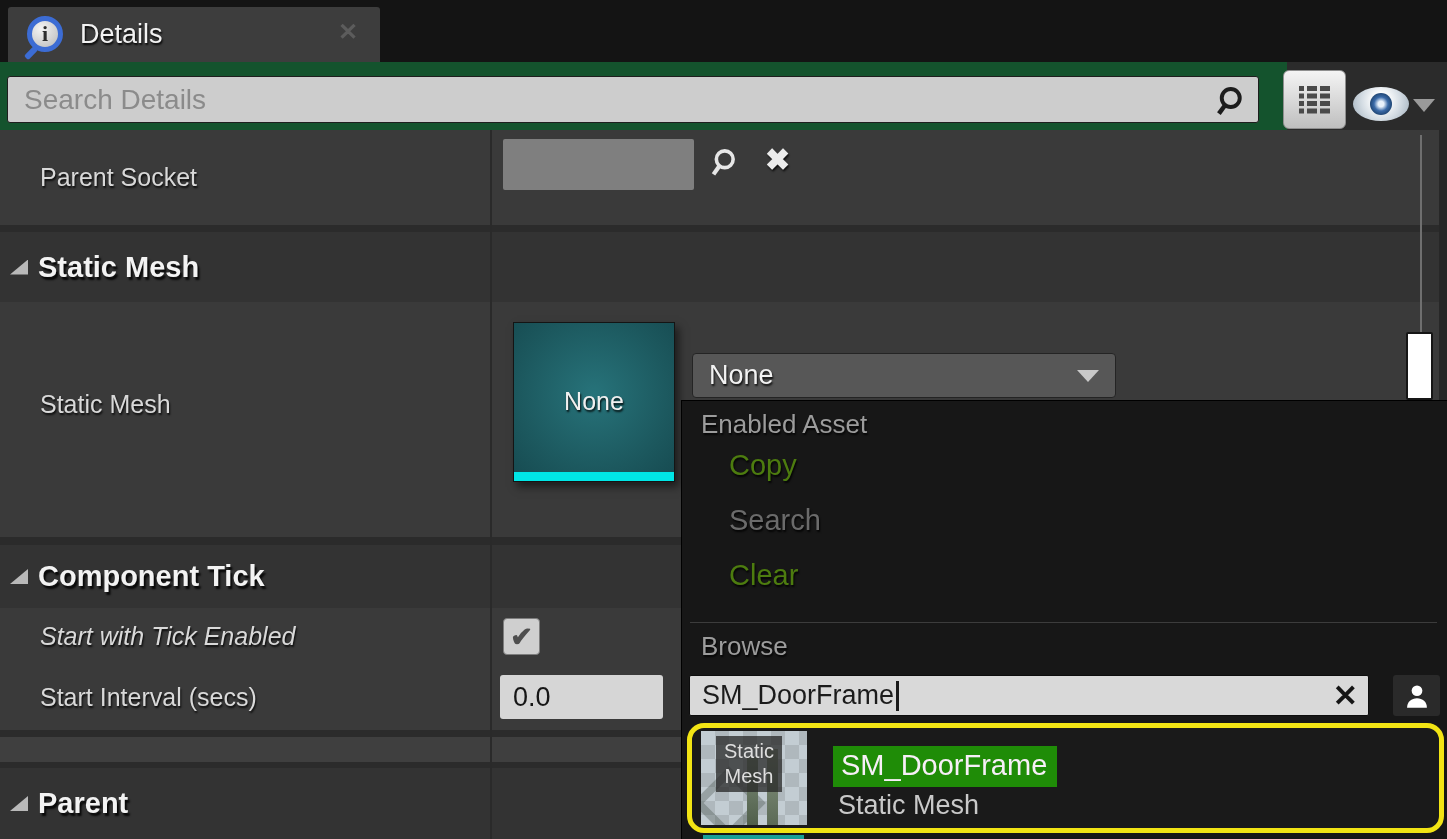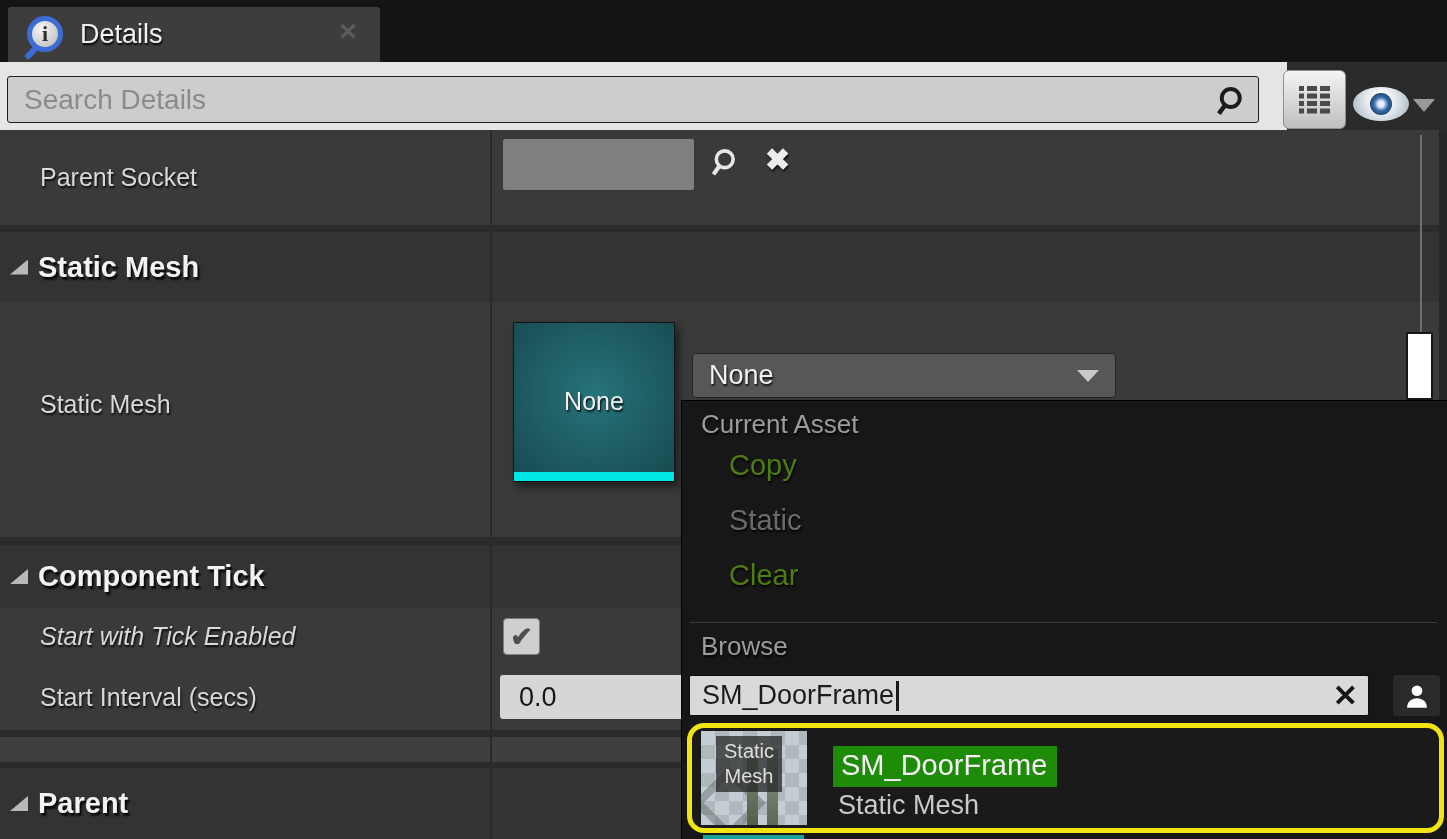--- a/index.html
+++ b/index.html
@@ -12,21 +12,21 @@
   .tab-title{color:#f2f2f2;font-size:27px;margin-left:16px;text-shadow:1px 2px 2px rgba(0,0,0,.9);}
   .tab-close{position:absolute;right:22px;top:11px;color:#5c5c5c;font-size:24px;font-weight:bold;}
   .mag-tab{position:relative;width:42px;height:42px;}
   .mag-tab .lens{position:absolute;left:5px;top:2px;width:26px;height:26px;border-radius:50%;
        border:5px solid #3c6cd4;background:radial-gradient(circle at 35% 30%,#f4f4f4,#b9b9b9);
        color:#2e2e2e;font-size:22px;font-weight:bold;font-family:"Liberation Serif",serif;
        display:flex;align-items:center;justify-content:center;}
   .mag-tab .handle{position:absolute;left:6px;top:32px;width:6px;height:14px;background:#3c6cd4;
        transform:rotate(45deg);border-radius:2px;}
   
-  .search-row{position:absolute;left:0;top:62px;width:1287px;height:68px;background:#e5e5e5;}
+  .search-row{position:absolute;left:0;top:62px;width:1287px;height:68px;background:#14532d;}
   .search-box{position:absolute;left:7px;top:14px;width:1252px;height:47px;background:#cdcdcd;
        border:1px solid #1e1e1e;border-radius:3px;box-sizing:border-box;}
   .search-box input{position:absolute;left:0;top:0;width:100%;height:100%;background:transparent;
        border:none;outline:none;font-size:28px;color:#222;padding:0 60px 0 16px;box-sizing:border-box;
        font-family:"Liberation Sans",sans-serif;}
   .search-box input::placeholder{color:#8b8b8b;}
   .search-box svg{position:absolute;right:10px;top:6px;}
   .grid-btn{position:absolute;left:1283px;top:8px;width:63px;height:59px;border-radius:6px;
        background:linear-gradient(#f4f4f4,#bfbfbf);border:1px solid #8f8f8f;box-sizing:border-box;
        display:flex;align-items:center;justify-content:center;}
@@ -57,22 +57,22 @@
   .sm-thumb .cyan{position:absolute;left:0;right:0;bottom:0;height:9px;background:#00e6e6;}
   .combo{position:absolute;left:692px;top:353px;width:424px;height:45px;background:#575757;
        border:1px solid #242424;border-radius:4px;box-sizing:border-box;display:flex;
        align-items:center;padding:0 16px;z-index:2;}
   .combo .cval{color:#f2f2f2;font-size:27px;text-shadow:1px 2px 2px rgba(0,0,0,.85);}
   .combo .ctri{margin-left:auto;width:0;height:0;border-left:11px solid transparent;
        border-right:11px solid transparent;border-top:12px solid #c9c9c9;}
   .checkbox{position:absolute;left:503px;top:618px;width:37px;height:37px;background:#cfcfcf;
        border:1px solid #7d7d7d;border-radius:4px;box-sizing:border-box;display:flex;
        align-items:center;justify-content:center;color:#4e4e4e;font-size:27px;font-weight:bold;z-index:0;}
-  .num-input{position:absolute;left:500px;top:675px;width:190px;height:44px;background:#d6d6d6;
-       border-radius:3px;display:flex;align-items:center;padding-left:19px;box-sizing:border-box;
+  .num-input{position:absolute;left:500px;top:675px;width:163px;height:44px;background:#d6d6d6;
+       border-radius:3px;display:flex;align-items:center;padding-left:13px;box-sizing:border-box;
        color:#161616;font-size:27px;}
   .scroll-track{position:absolute;left:1420px;top:135px;width:2px;height:198px;background:#6f6f6f;z-index:1;}
   .scroll-thumb{position:absolute;left:1406px;top:332px;width:27px;height:68px;background:#ffffff;
        border:2px solid #161616;border-radius:2px;box-sizing:border-box;z-index:2;}
   .right-edge{position:absolute;left:1439px;top:130px;width:8px;height:270px;background:#272727;}
   
   .menu{position:absolute;left:681px;top:400px;width:766px;height:439px;background:#171717;
        border-left:1px solid #000;border-top:1px solid #000;box-sizing:border-box;z-index:10;}
   .menu .mhdr{position:absolute;left:19px;color:#9c9c9c;font-size:26px;text-shadow:1px 2px 2px rgba(0,0,0,.8);}
   .menu .mitem{position:absolute;left:47px;color:#4d7c0f;font-size:29px;text-shadow:1px 2px 2px rgba(0,0,0,.85);}
@@ -206,23 +206,23 @@
     <span class="arrow"></span>
     <span class="htxt">Parent</span>
   </div>
 
   <div class="vdiv"></div>
   <div class="right-edge"></div>
   <div class="scroll-track"></div>
   <div class="scroll-thumb"></div>
 
   <div class="menu">
-    <span class="mhdr" style="top:8px;">Current Asset</span>
+    <span class="mhdr" style="top:8px;">Enabled Asset</span>
     <span class="mitem" style="top:48px;">Copy</span>
-    <span class="mitem disabled" style="top:103px;">Static</span>
+    <span class="mitem disabled" style="top:103px;">Search</span>
     <span class="mitem" style="top:158px;">Clear</span>
     <span class="sep"></span>
     <span class="mhdr" style="top:230px;">Browse</span>
 
     <div class="asearch">
       <span class="atext">SM_DoorFrame</span>
       <span class="caret"></span>
       <span class="ax">✕</span>
     </div>
     <div class="person-btn">

